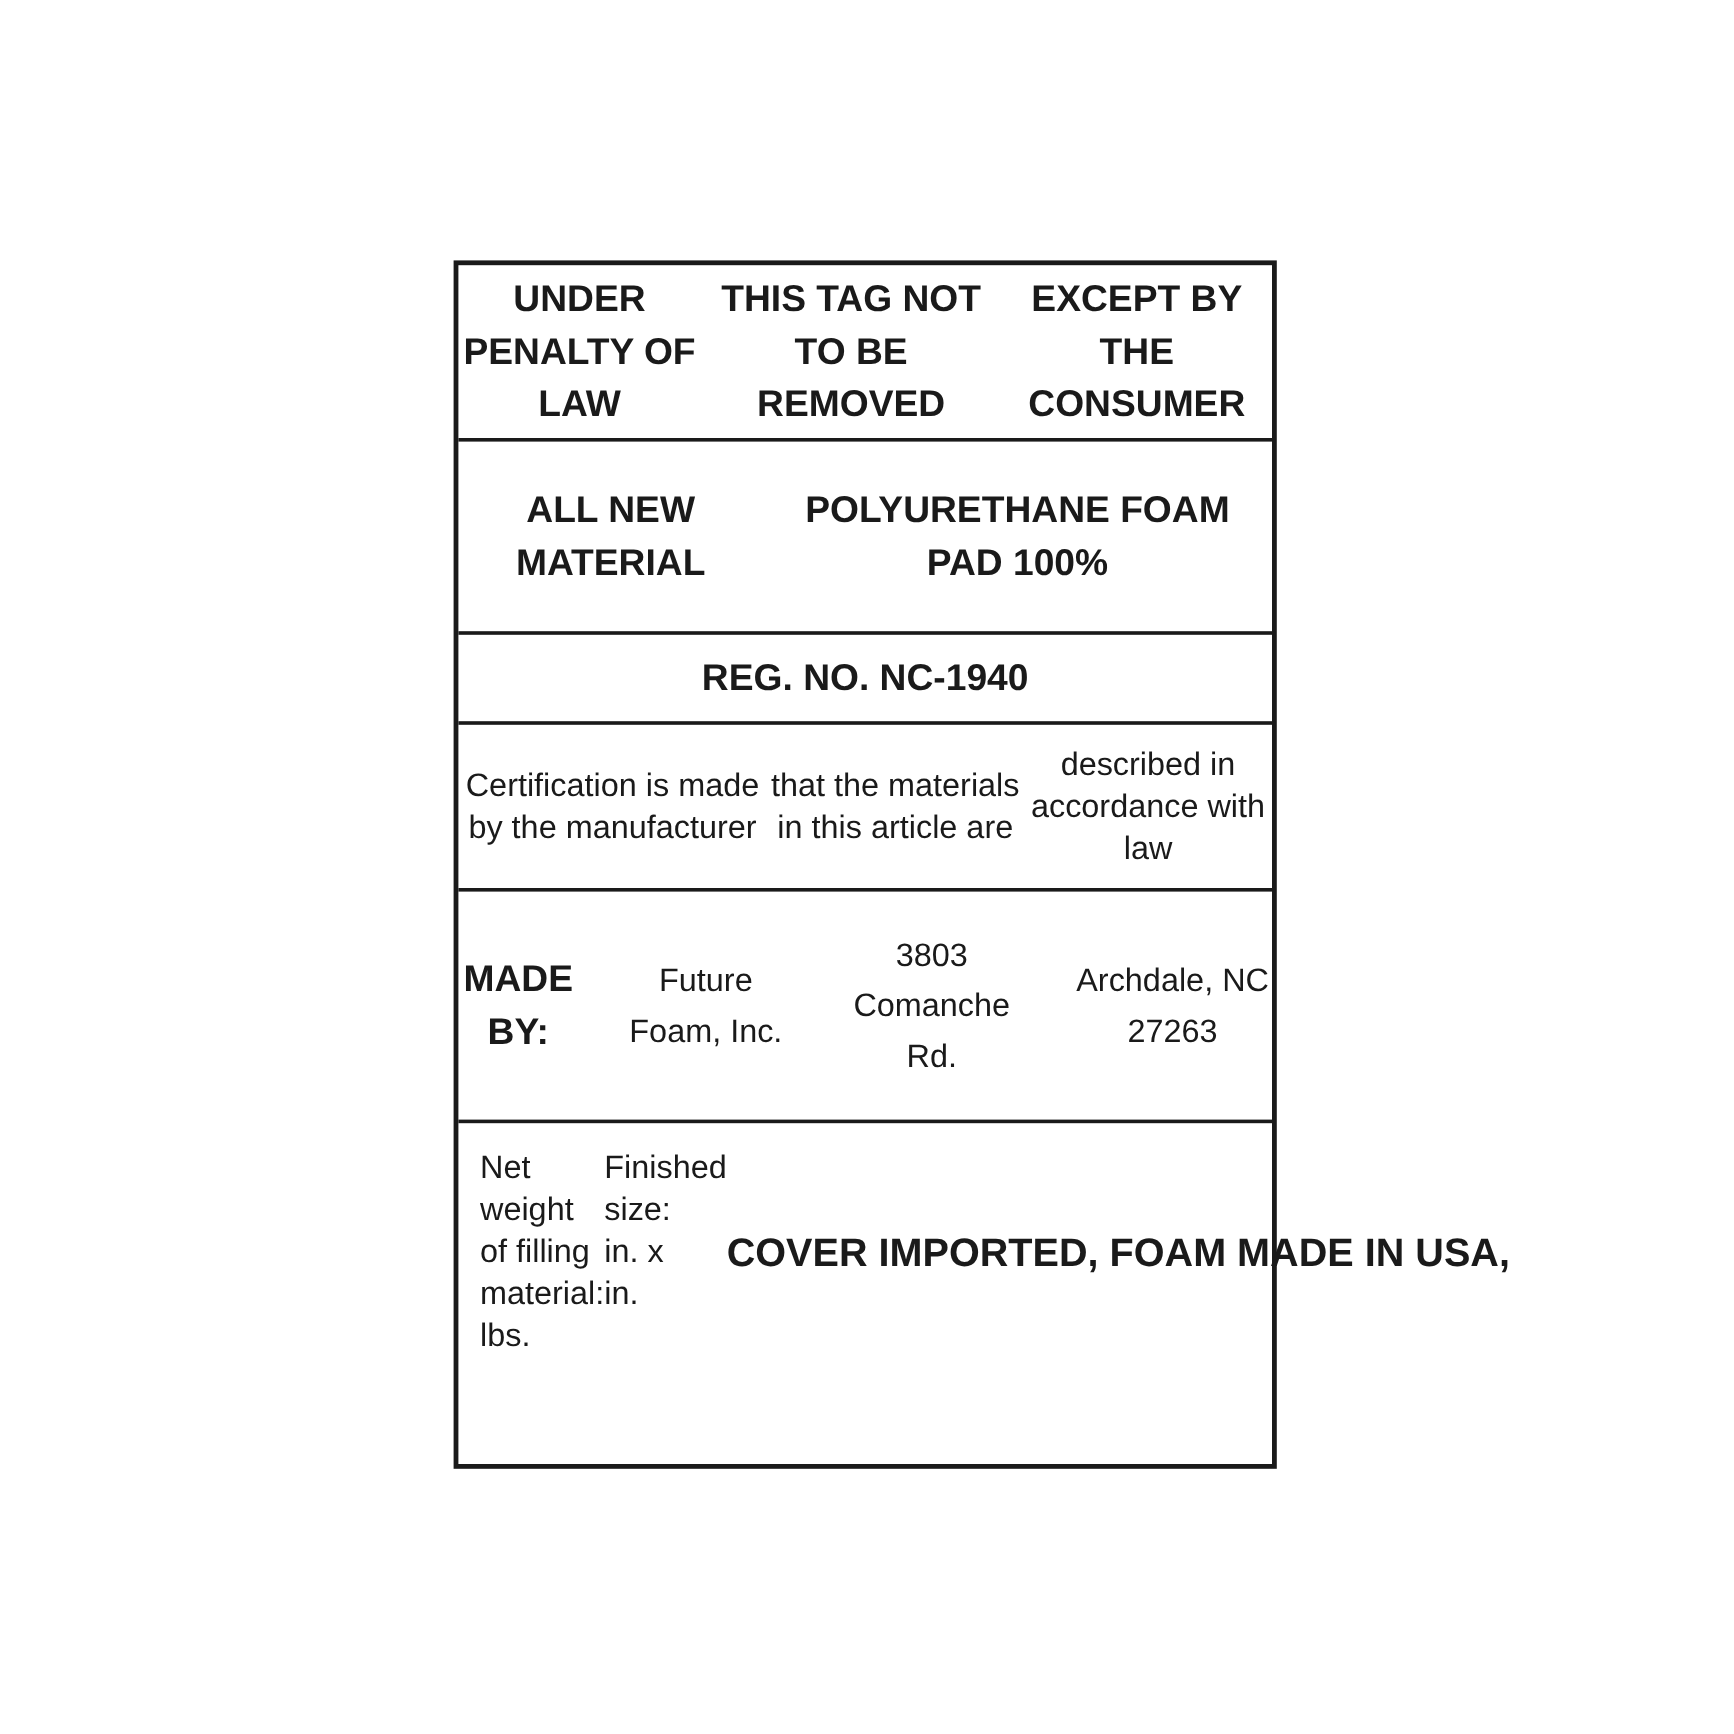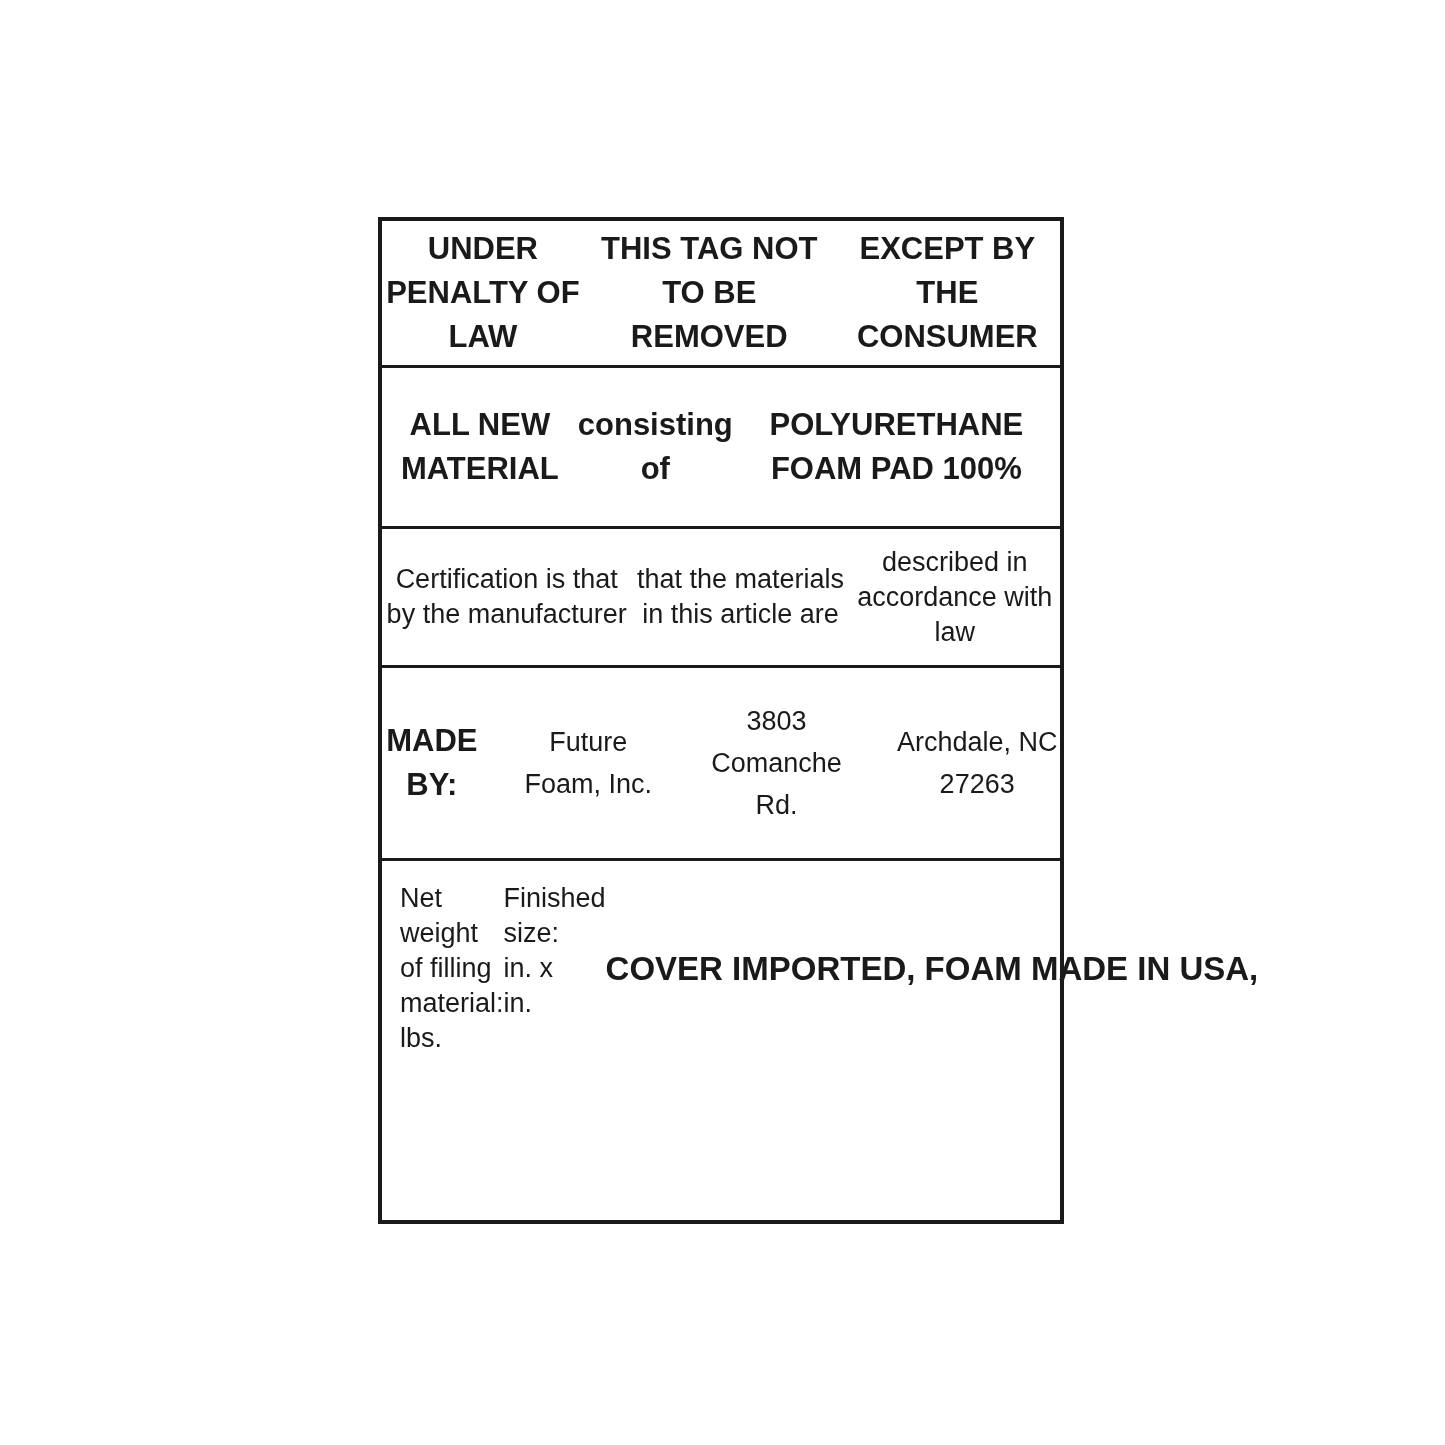--- a/index.html
+++ b/index.html
@@ -111,27 +111,29 @@
   <div class="law-tag">
 
     <section class="sec sec-penalty">
       <div class="bold-line">UNDER PENALTY OF LAW</div>
       <div class="bold-line">THIS TAG NOT TO BE REMOVED</div>
       <div class="bold-line">EXCEPT BY THE CONSUMER</div>
     </section>
 
     <section class="sec sec-material">
       <div class="bold-line">ALL NEW MATERIAL</div>
-      <div class="bold-line">consisting of</div>
       <div class="bold-line">POLYURETHANE FOAM PAD 100%</div>
     </section>
 
+    <section class="sec sec-reg">
+      <div class="reg-line">REG. NO. NC-1940</div>
+    </section>
 
     <section class="sec sec-cert">
-      <div class="cert-line">Certification is that by the manufacturer</div>
+      <div class="cert-line">Certification is made by the manufacturer</div>
       <div class="cert-line">that the materials in this article are</div>
       <div class="cert-line">described in accordance with law</div>
     </section>
 
     <section class="sec sec-madeby">
       <div class="madeby-heading">MADE BY:</div>
       <div class="addr-line">Future Foam, Inc.</div>
       <div class="addr-line">3803 Comanche Rd.</div>
       <div class="addr-line">Archdale, NC  27263</div>
     </section>

